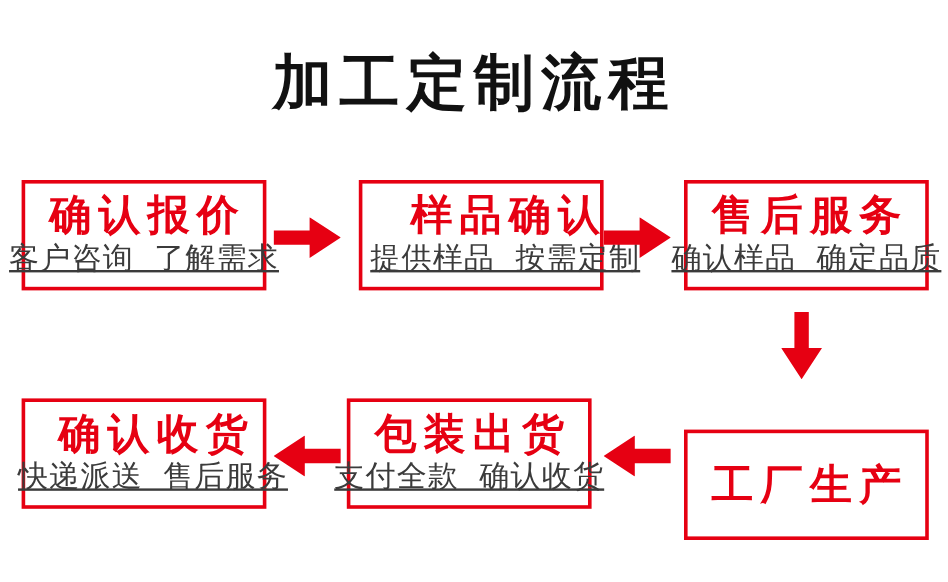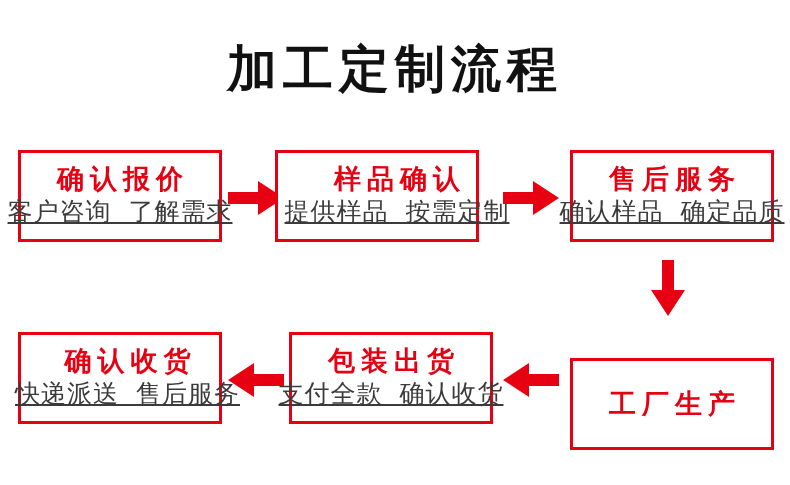--- a/index.html
+++ b/index.html
@@ -36,21 +36,21 @@
     width: 204px; height: 92px;
     border: 3px solid var(--red);
     background: var(--bg);
     display: flex;
     flex-direction: column;
     align-items: center;
     justify-content: center;
     gap: 5px;
   }
   .box .heading {
-    font-size: 27px;
+    font-size: 35px;
     font-weight: bold;
     color: var(--red);
     letter-spacing: 6px;
     margin-left: 6px; 
     white-space: nowrap;
     line-height: 1;
   }
   .box .subtext {
     font-size: 25px;
     color: var(--subtext-color);
@@ -58,21 +58,21 @@
     word-spacing: 9px;
     white-space: nowrap;
     line-height: 1.1;
     text-decoration: underline;
   }
   .arrow { position: absolute; display: block; }
   .arrow.left { transform: scaleX(-1); }
 
   
   #step-1 { left: 18px;  top: 150px; }
-  #step-2 { left: 275px; top: 150px; padding-left: 40px; }
+  #step-2 { left: 299px; top: 150px; padding-left: 40px; }
   #step-3 { left: 570px; top: 150px; }
   #step-4 { left: 570px; top: 332px; margin-top: 26px; }
   #step-5 { left: 289px; top: 332px; }
   #step-6 { left: 18px;  top: 332px; padding-left: 15px; }
 
   
   #arrow-1-2 { left: 228px; top: 181px; }
   #arrow-2-3 { left: 503px; top: 181px; }
   #arrow-3-4 { left: 651px; top: 260px; }
   #arrow-4-5 { left: 503px; top: 363px; }

